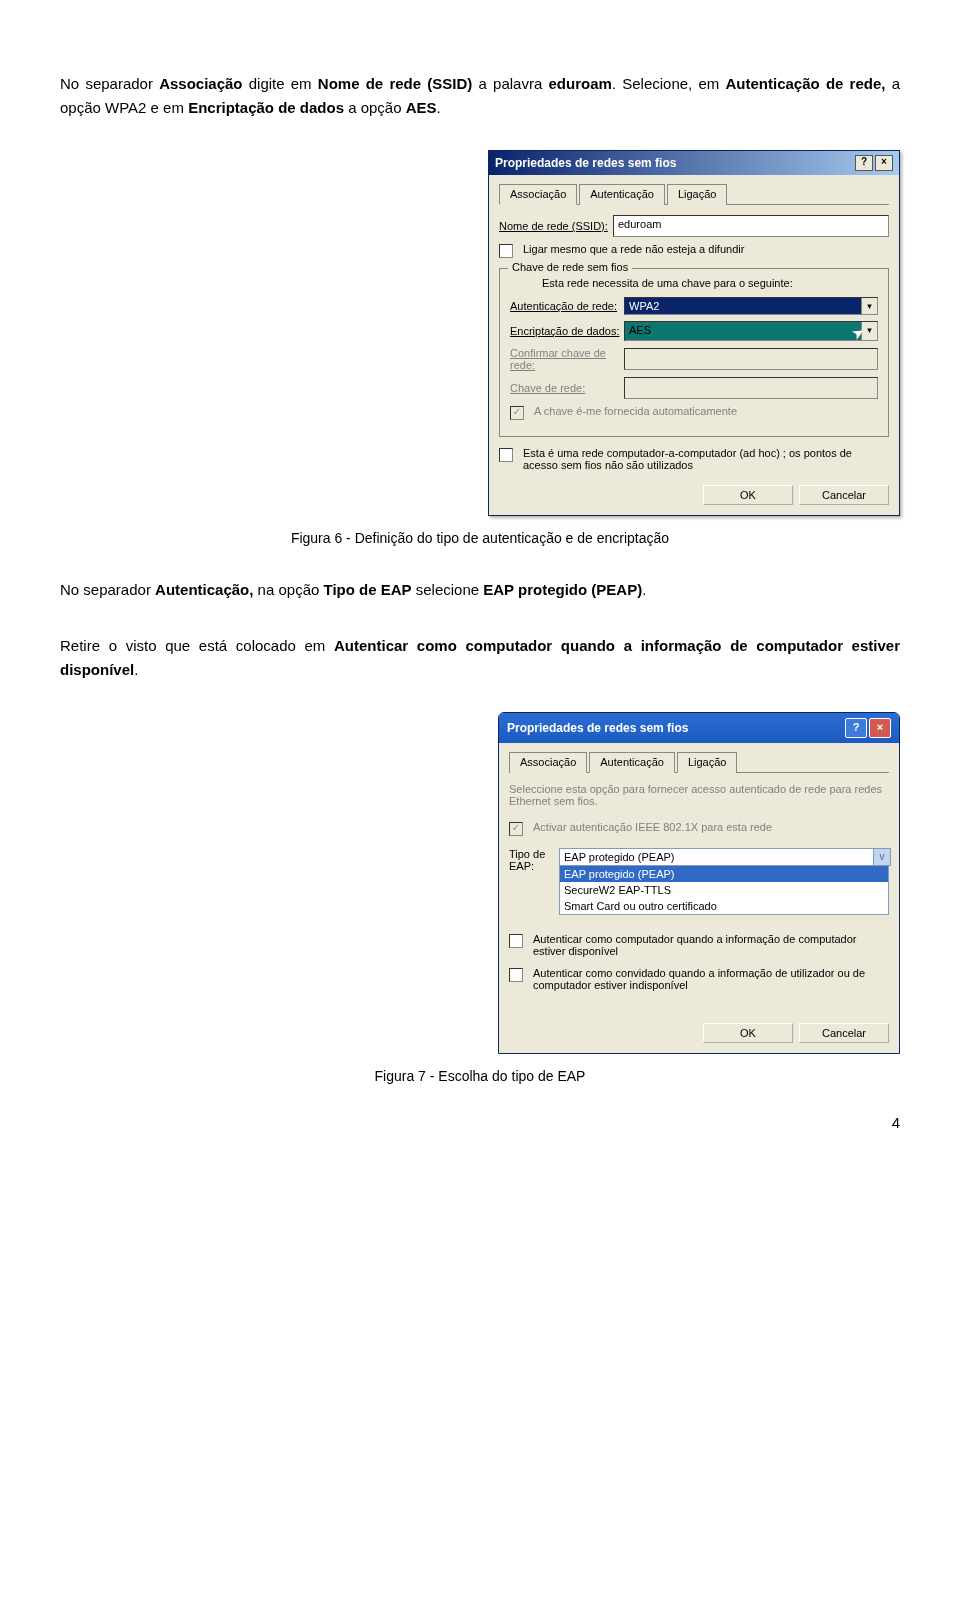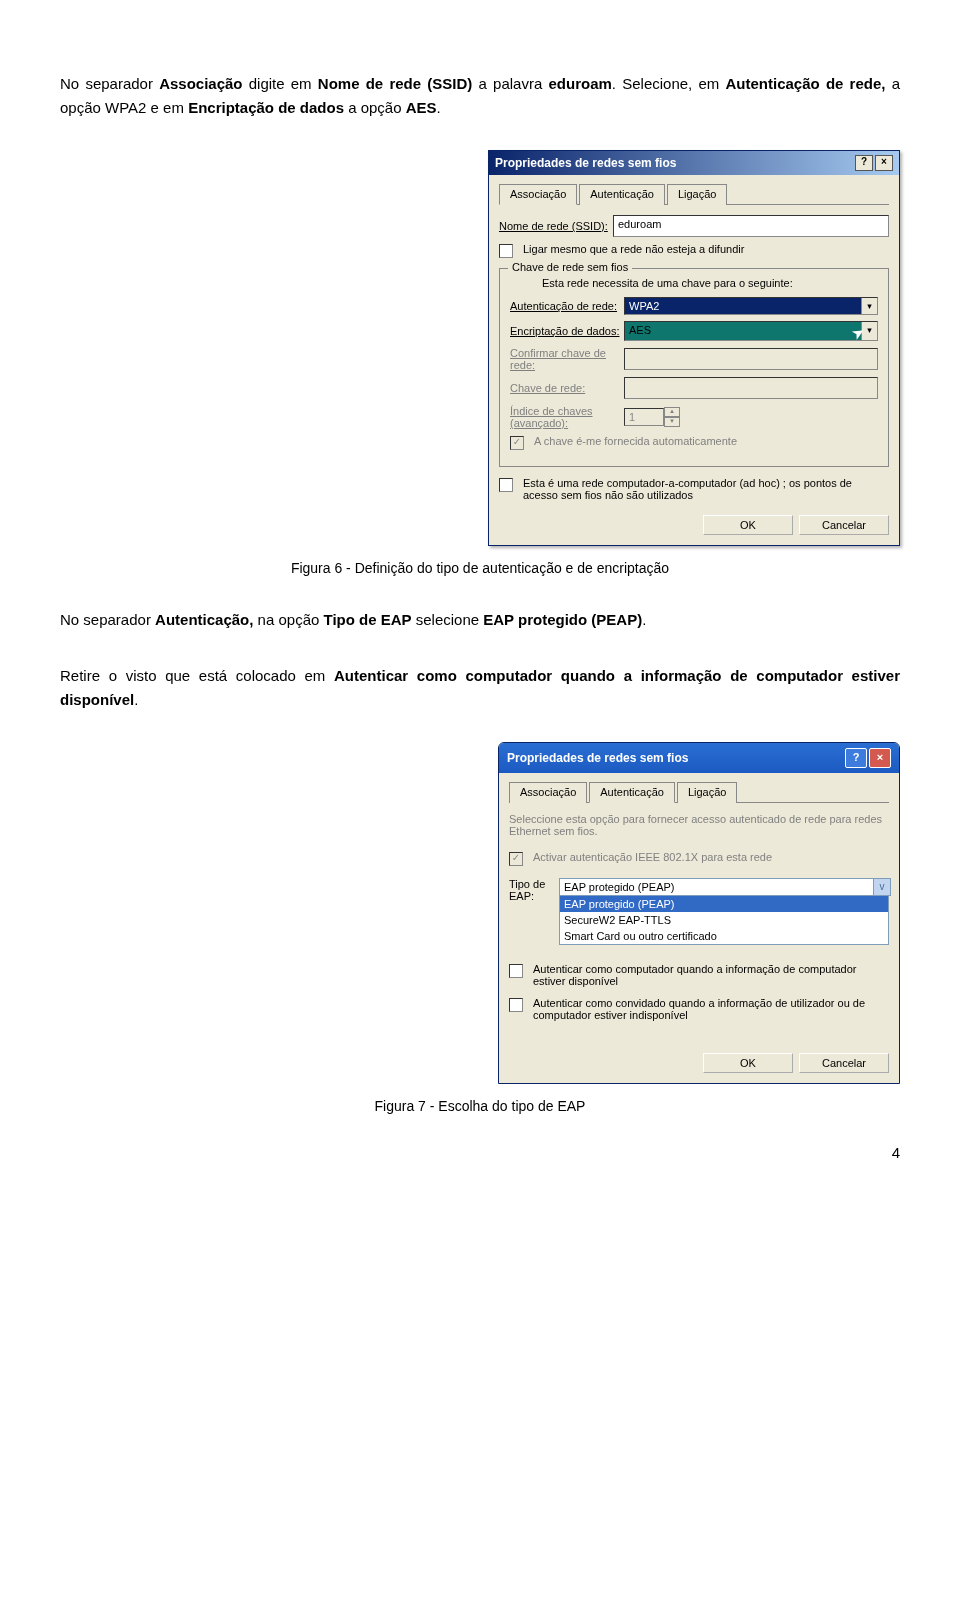--- a/index.html
+++ b/index.html
@@ -308,30 +308,20 @@
         <div class="row disabled-text">
           <label class="fld">Confirmar chave de rede:</label>
           <div class="textbox disabled"></div>
         </div>
 
         <div class="row disabled-text">
           <label class="fld">Chave de rede:</label>
           <div class="textbox disabled"></div>
         </div>
 
-        <div class="row disabled-text">
-          <label class="fld">Índice de chaves (avançado):</label>
-          <div class="spinner">
-            <div class="num">1</div>
-            <div class="arrows">
-              <div class="ar">▴</div>
-              <div class="ar">▾</div>
-            </div>
-          </div>
-        </div>
 
         <div class="checkbox-row disabled-text">
           <div class="cb disabled">✓</div>
           <span>A chave é-me fornecida automaticamente</span>
         </div>
       </div>
 
       <div class="checkbox-row">
         <div class="cb"></div>
         <span>Esta é uma rede computador-a-computador (ad hoc) ; os pontos de acesso sem fios não são utilizados</span>

